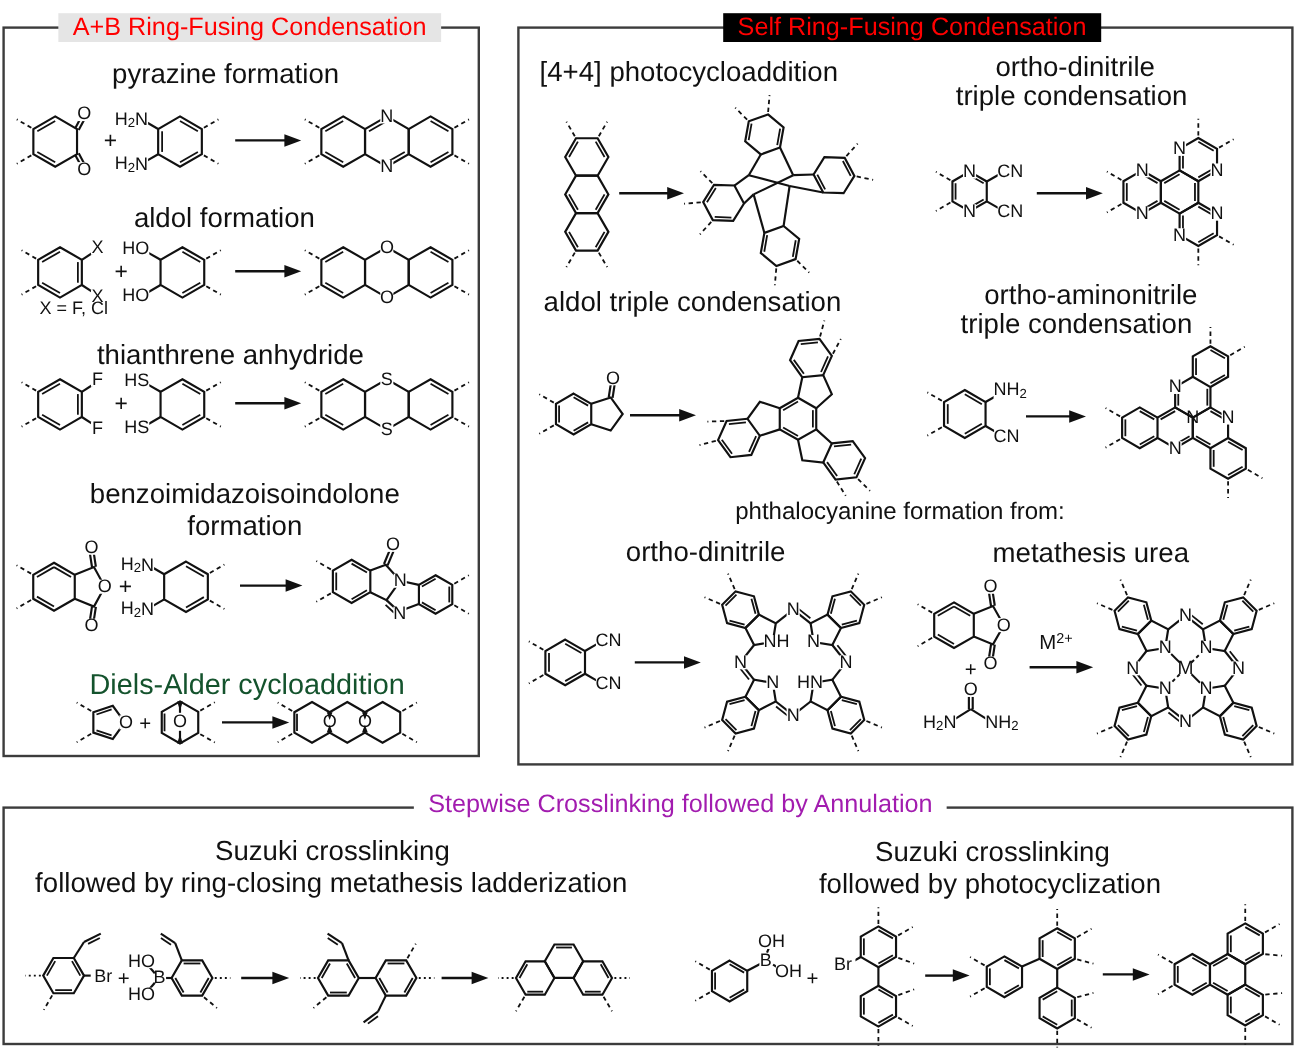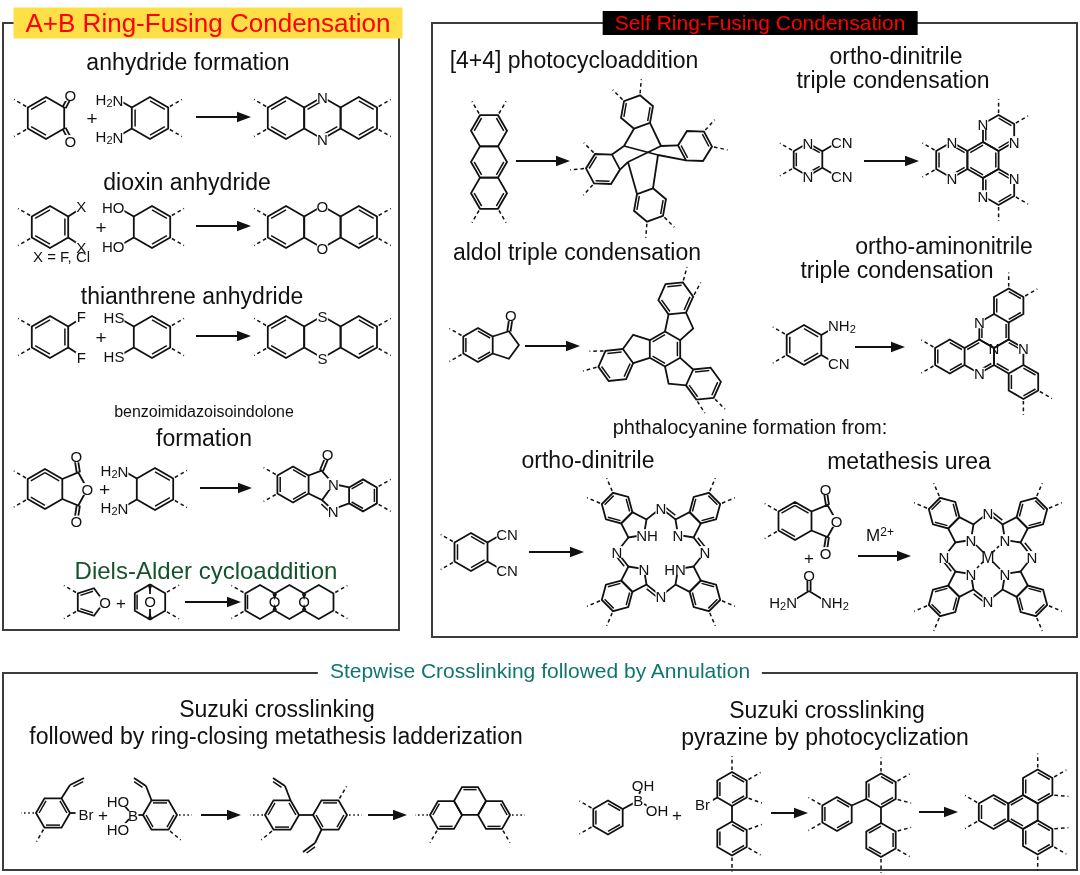--- a/index.html
+++ b/index.html
@@ -722,33 +722,33 @@
     <line x1="1054.4" y1="828.8" x2="1068.4" y2="827.6" stroke="#111" stroke-width="1.5" stroke-dasharray="3.6 3"></line>
     <line x1="1054.2" y1="847.0" x2="1066.3" y2="854.0" stroke="#111" stroke-width="1.5" stroke-dasharray="3.6 3"></line>
     <line x1="1037.7" y1="856.5" x2="1037.7" y2="870.5" stroke="#111" stroke-width="1.5" stroke-dasharray="3.6 3"></line>
     <path d="M993.6 795.0 L1008.3 803.5 L1008.3 820.5 L993.6 829.0 L978.8 820.5 L978.8 803.5Z" fill="none" stroke="#111" stroke-width="1.8"></path>
     <line x1="993.6" y1="798.1" x2="1005.6" y2="805.0" stroke="#111" stroke-width="1.5"></line>
     <line x1="1005.6" y1="819.0" x2="993.6" y2="825.9" stroke="#111" stroke-width="1.5"></line>
     <line x1="981.5" y1="819.0" x2="981.5" y2="805.0" stroke="#111" stroke-width="1.5"></line>
     <line x1="977.1" y1="802.5" x2="965.0" y2="795.5" stroke="#111" stroke-width="1.5" stroke-dasharray="3.6 3"></line>
     <line x1="977.1" y1="821.5" x2="965.0" y2="828.5" stroke="#111" stroke-width="1.5" stroke-dasharray="3.6 3"></line>
   </svg>
-<div style="position:absolute;left:208px;top:23px;transform:translate(-50%,-50%);font-size:26px;color:#f00;white-space:nowrap;background:#fde047;padding:0 12px">A+B Ring-Fusing Condensation</div>
+<div style="position:absolute;left:208px;top:23px;transform:translate(-50%,-50%);font-size:21px;color:#f00;white-space:nowrap;background:#e5e5e5;padding:0 12px">A+B Ring-Fusing Condensation</div>
 <div style="position:absolute;left:760px;top:23px;transform:translate(-50%,-50%);font-size:21px;color:#f00;white-space:nowrap;background:#000000;padding:0 12px">Self Ring-Fusing Condensation</div>
-<div style="position:absolute;left:540px;top:671px;transform:translate(-50%,-50%);font-size:21px;color:#0f766e;white-space:nowrap;background:#fff;padding:0 12px">Stepwise Crosslinking followed by Annulation</div>
-<div style="position:absolute;left:188px;top:62px;transform:translate(-50%,-50%);font-size:23px;color:#111;white-space:nowrap">anhydride formation</div>
-<div style="position:absolute;left:187px;top:182px;transform:translate(-50%,-50%);font-size:23px;color:#111;white-space:nowrap">dioxin anhydride</div>
+<div style="position:absolute;left:567px;top:671px;transform:translate(-50%,-50%);font-size:21px;color:#a21caf;white-space:nowrap;background:#fff;padding:0 12px">Stepwise Crosslinking followed by Annulation</div>
+<div style="position:absolute;left:188px;top:62px;transform:translate(-50%,-50%);font-size:23px;color:#111;white-space:nowrap">pyrazine formation</div>
+<div style="position:absolute;left:187px;top:182px;transform:translate(-50%,-50%);font-size:23px;color:#111;white-space:nowrap">aldol formation</div>
 <div style="position:absolute;left:192px;top:296px;transform:translate(-50%,-50%);font-size:23px;color:#111;white-space:nowrap">thianthrene anhydride</div>
-<div style="position:absolute;left:204px;top:412px;transform:translate(-50%,-50%);font-size:16px;color:#111;white-space:nowrap">benzoimidazoisoindolone</div>
+<div style="position:absolute;left:204px;top:412px;transform:translate(-50%,-50%);font-size:23px;color:#111;white-space:nowrap">benzoimidazoisoindolone</div>
 <div style="position:absolute;left:204px;top:438px;transform:translate(-50%,-50%);font-size:23px;color:#111;white-space:nowrap">formation</div>
 <div style="position:absolute;left:206px;top:571px;transform:translate(-50%,-50%);font-size:24px;color:#14532d;white-space:nowrap">Diels-Alder cycloaddition</div>
 <div style="position:absolute;left:574px;top:60px;transform:translate(-50%,-50%);font-size:23px;color:#111;white-space:nowrap">[4+4] photocycloaddition</div>
 <div style="position:absolute;left:896px;top:56px;transform:translate(-50%,-50%);font-size:23px;color:#111;white-space:nowrap">ortho-dinitrile</div>
 <div style="position:absolute;left:893px;top:80px;transform:translate(-50%,-50%);font-size:23px;color:#111;white-space:nowrap">triple condensation</div>
 <div style="position:absolute;left:577px;top:252px;transform:translate(-50%,-50%);font-size:23px;color:#111;white-space:nowrap">aldol triple condensation</div>
-<div style="position:absolute;left:944px;top:246px;transform:translate(-50%,-50%);font-size:23px;color:#111;white-space:nowrap">ortho-aminonitrile</div>
+<div style="position:absolute;left:909px;top:246px;transform:translate(-50%,-50%);font-size:23px;color:#111;white-space:nowrap">ortho-aminonitrile</div>
 <div style="position:absolute;left:897px;top:270px;transform:translate(-50%,-50%);font-size:23px;color:#111;white-space:nowrap">triple condensation</div>
 <div style="position:absolute;left:750px;top:427px;transform:translate(-50%,-50%);font-size:20px;color:#111;white-space:nowrap">phthalocyanine formation from:</div>
 <div style="position:absolute;left:588px;top:460px;transform:translate(-50%,-50%);font-size:23px;color:#111;white-space:nowrap">ortho-dinitrile</div>
 <div style="position:absolute;left:909px;top:461px;transform:translate(-50%,-50%);font-size:23px;color:#111;white-space:nowrap">metathesis urea</div>
 <div style="position:absolute;left:277px;top:709px;transform:translate(-50%,-50%);font-size:23px;color:#111;white-space:nowrap">Suzuki crosslinking</div>
 <div style="position:absolute;left:276px;top:736px;transform:translate(-50%,-50%);font-size:23px;color:#111;white-space:nowrap">followed by ring-closing metathesis ladderization</div>
 <div style="position:absolute;left:827px;top:710px;transform:translate(-50%,-50%);font-size:23px;color:#111;white-space:nowrap">Suzuki crosslinking</div>
-<div style="position:absolute;left:825px;top:737px;transform:translate(-50%,-50%);font-size:23px;color:#111;white-space:nowrap">pyrazine by photocyclization</div>
+<div style="position:absolute;left:825px;top:737px;transform:translate(-50%,-50%);font-size:23px;color:#111;white-space:nowrap">followed by photocyclization</div>
 </body></html>

